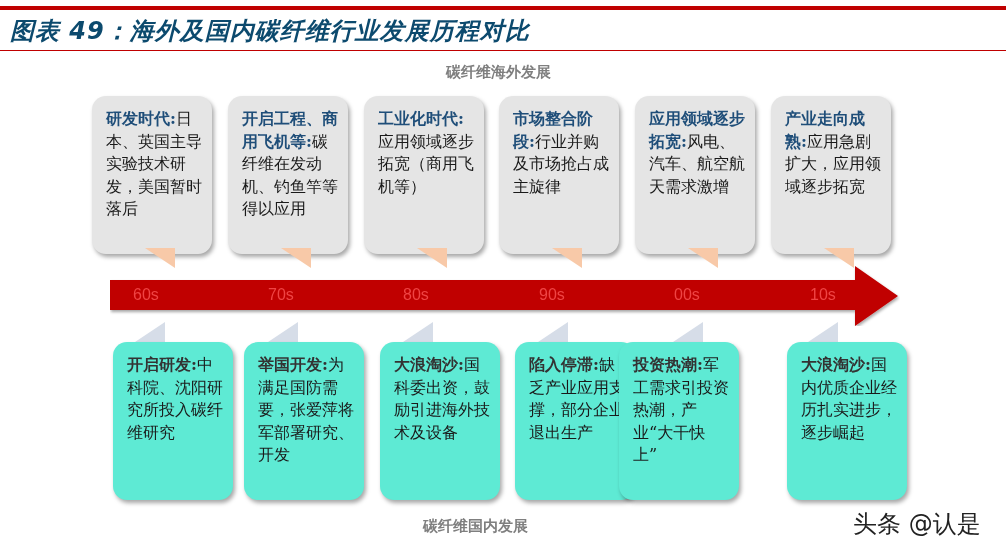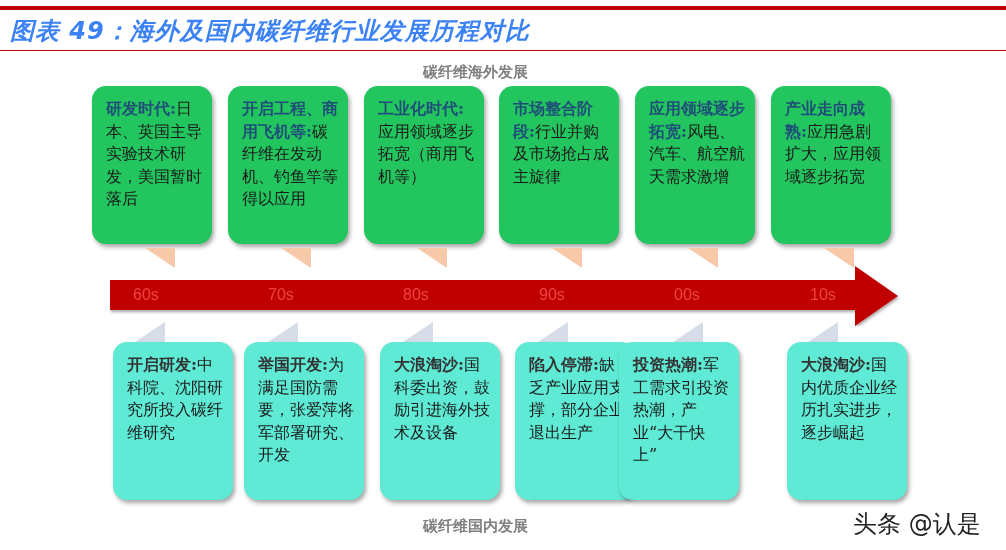--- a/index.html
+++ b/index.html
@@ -1,29 +1,29 @@
 <!DOCTYPE html>
 <html><head>
 <meta charset="utf-8">
 <style>
   * { box-sizing: border-box; margin: 0; padding: 0; }
   body { width: 1006px; height: 550px; background: #ffffff; position: relative; overflow: hidden; font-family: "DejaVu Serif", "Liberation Serif", serif; }
   .top-rule { position: absolute; left: 0; top: 6px; width: 1006px; height: 4px; background: #c00000; }
-  .title { position: absolute; left: 10px; top: 15px; font-size: 24px; font-style: italic; font-weight: bold; color: #3b82f6; font-family: "DejaVu Sans", "Liberation Sans", sans-serif; letter-spacing: 1px; }
+  .title { position: absolute; left: 10px; top: 15px; font-size: 24px; font-style: italic; font-weight: bold; color: #0c4a6e; font-family: "DejaVu Sans", "Liberation Sans", sans-serif; letter-spacing: 1px; }
   .title-rule { position: absolute; left: 0; top: 50px; width: 1006px; height: 1px; background: #c00000; }
   .section-label { position: absolute; font-size: 15px; font-weight: bold; color: #7f7f7f; font-family: "DejaVu Sans", "Liberation Sans", sans-serif; }
-  .overseas-label { left: 423px; top: 63px; font-family: Liberation Serif, serif; }
+  .overseas-label { left: 446px; top: 63px; font-family: Liberation Serif, serif; }
   .domestic-label { left: 423px; top: 517px; }
   .watermark { position: absolute; left: 853px; top: 508px; font-size: 24px; color: #222; font-family: "DejaVu Sans", "Liberation Sans", sans-serif; }
 
   .arrow { position: absolute; left: 110px; top: 266px; width: 790px; height: 60px; }
   .era { position: absolute; top: 286px; font-size: 16px; color: #ef4444; font-family: "Liberation Sans", "DejaVu Sans", sans-serif; }
 
   .box { position: absolute; width: 120px; border-radius: 14px; padding: 12px 10px 10px 14px; font-size: 16px; line-height: 22.5px; color: #1a1a1a; box-shadow: 2px 3px 4px rgba(0,0,0,0.35); }
-  .box.top { top: 86px; height: 158px; background: #22c55e; }
+  .box.top { top: 96px; height: 158px; background: #e5e5e5; }
   .box.bottom { top: 342px; height: 158px; background: #5eead4; }
   .box .head { color: #1f4e79; font-weight: bold; }
   .box.bottom .head { color: #333; }
   .tail { position: absolute; width: 0; height: 0; }
   .tail.up { top: 248px; border-left: 30px solid transparent; border-top: 20px solid #f8c9a8; border-right: 0 solid transparent; }
   .tail.down { top: 322px; border-left: 30px solid transparent; border-bottom: 20px solid #d6dde8; }
 </style>
 </head>
 <body>
 

